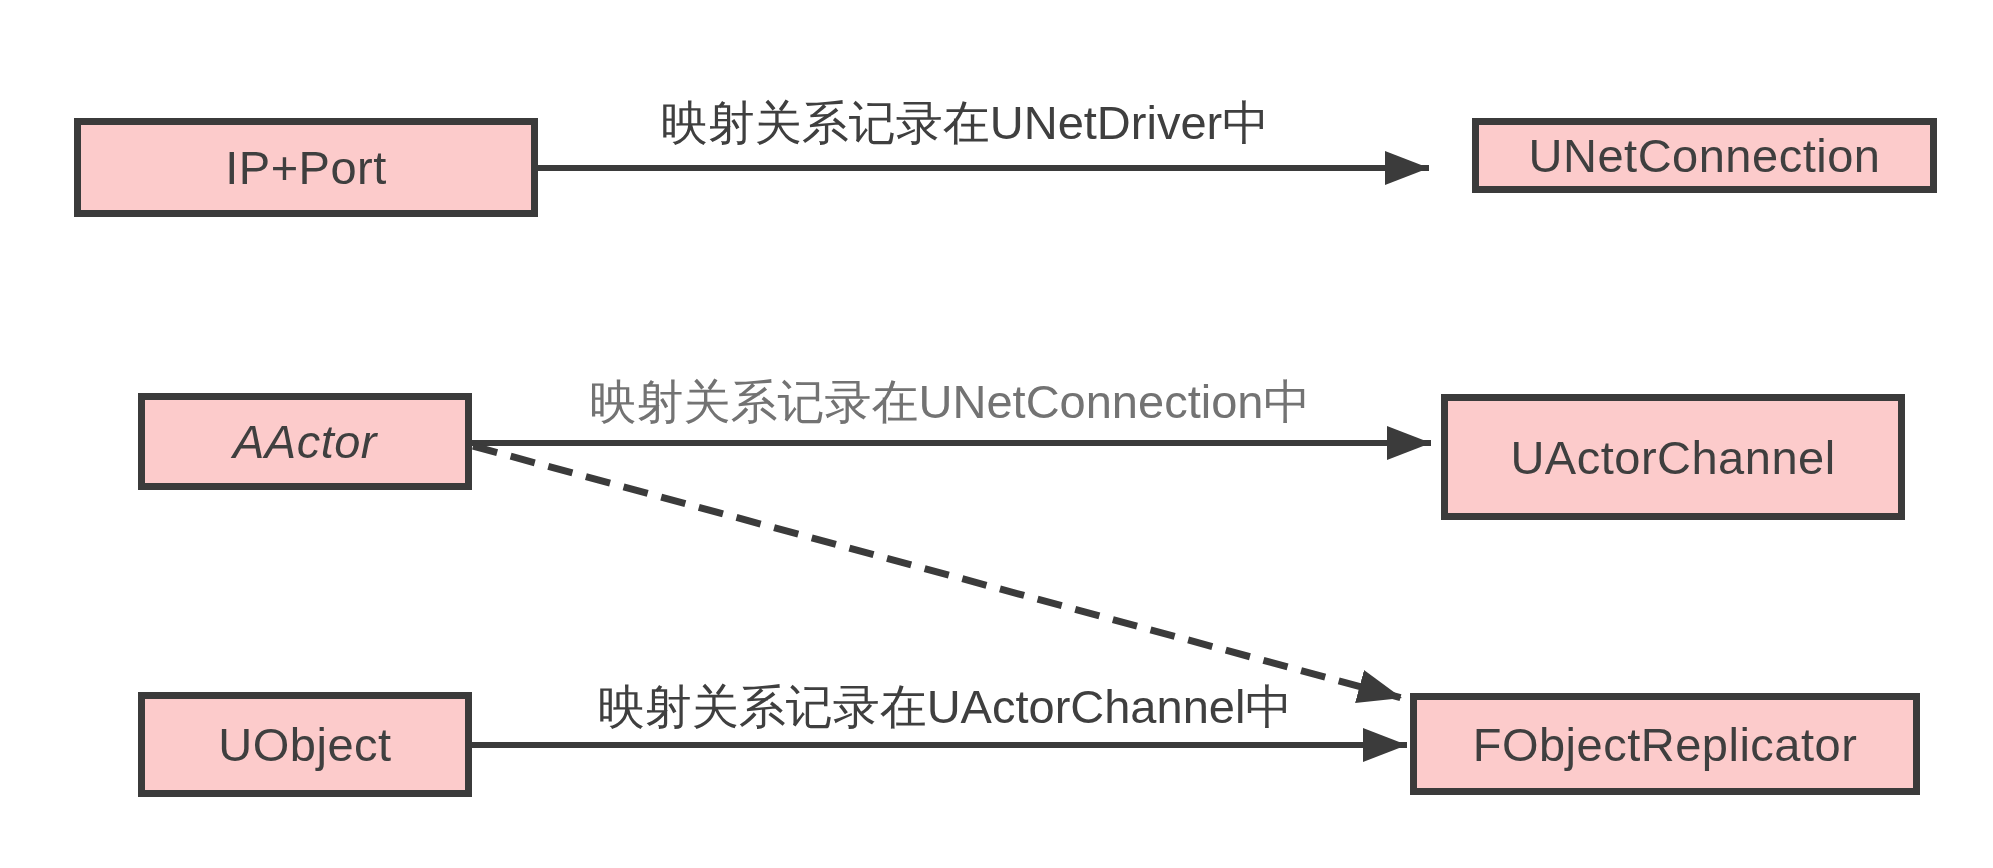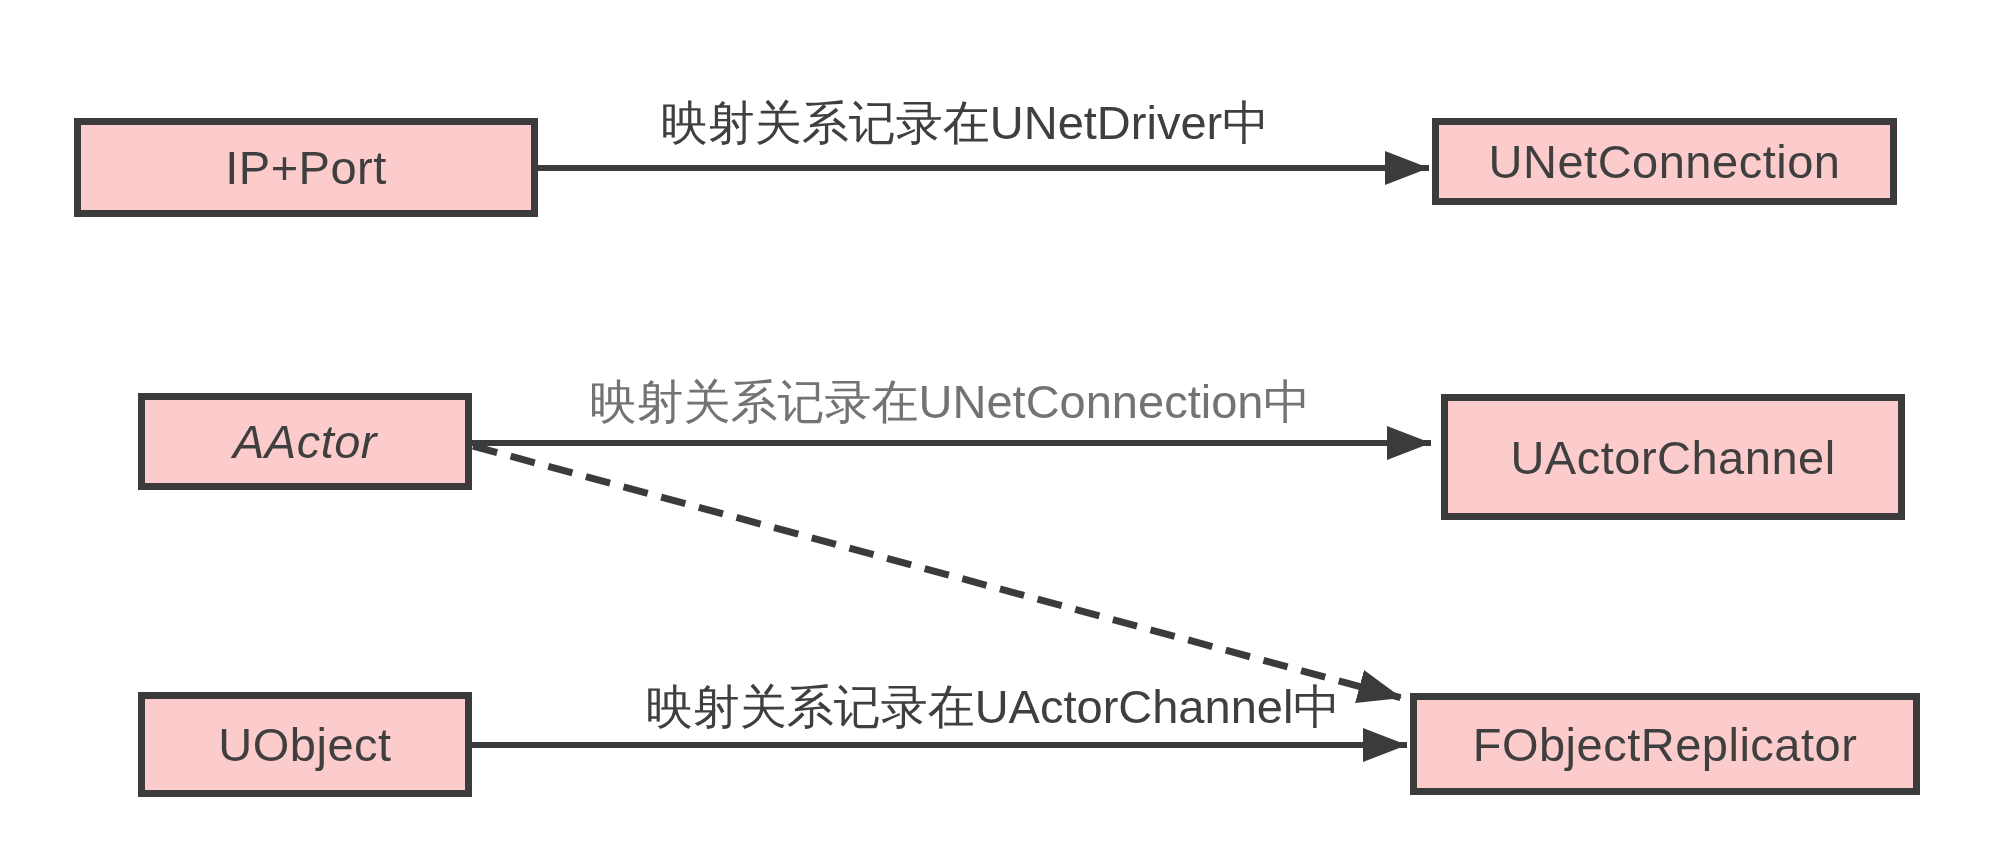--- a/index.html
+++ b/index.html
@@ -54,23 +54,23 @@
           <polygon points="0,0 44,17 0,34" fill="#3b3b3b"></polygon>
         </marker>
       </defs>
       <line x1="538" y1="168" x2="1429" y2="168" stroke="#3b3b3b" stroke-width="6" marker-end="url(#arrowhead)"></line>
       <line x1="472" y1="443" x2="1431" y2="443" stroke="#3b3b3b" stroke-width="6" marker-end="url(#arrowhead)"></line>
       <line x1="472" y1="745" x2="1407" y2="745" stroke="#3b3b3b" stroke-width="6" marker-end="url(#arrowhead)"></line>
       <line x1="473" y1="446" x2="1402" y2="698" stroke="#3b3b3b" stroke-width="7" stroke-dasharray="25 14" marker-end="url(#arrowhead)"></line>
     </svg>
 
   <div class="node" style="left: 74px; top: 118px; width: 464px; height: 99px; background: rgb(252, 203, 203); border-color: rgb(59, 59, 59); color: rgb(63, 63, 63);">IP+Port</div>
-  <div class="node" style="left: 1432px; top: 118px; width: 465px; height: 87px; background: rgb(252, 203, 203); border-color: rgb(59, 59, 59); color: rgb(63, 63, 63);">UNetConnection</div>
+  <div class="node" style="left: 1472px; top: 118px; width: 465px; height: 75px; background: rgb(252, 203, 203); border-color: rgb(59, 59, 59); color: rgb(63, 63, 63);">UNetConnection</div>
   <div class="node" style="left: 138px; top: 393px; width: 334px; height: 97px; background: rgb(252, 203, 203); border-color: rgb(59, 59, 59); color: rgb(63, 63, 63); font-style: italic;">AActor</div>
   <div class="node" style="left: 1441px; top: 394px; width: 464px; height: 126px; background: rgb(252, 203, 203); border-color: rgb(59, 59, 59); color: rgb(63, 63, 63);">UActorChannel</div>
   <div class="node" style="left: 1410px; top: 693px; width: 510px; height: 102px; background: rgb(252, 203, 203); border-color: rgb(59, 59, 59); color: rgb(63, 63, 63);">FObjectReplicator</div>
   <div class="node" style="left: 138px; top: 692px; width: 334px; height: 105px; background: rgb(252, 203, 203); border-color: rgb(59, 59, 59); color: rgb(63, 63, 63);">UObject</div>
 
   <div class="edge-label" style="left: 965px; top: 122px; color: rgb(63, 63, 63);">映射关系记录在UNetDriver中</div>
   <div class="edge-label" style="left: 950px; top: 401px; color: #737373;">映射关系记录在UNetConnection中</div>
-  <div class="edge-label" style="left: 993px; top: 706px; color: rgb(63, 63, 63);">映射关系记录在UActorChannel中</div>
+  <div class="edge-label" style="left: 945px; top: 706px; color: rgb(63, 63, 63);">映射关系记录在UActorChannel中</div>
 
 </div>
 
 </body></html>

